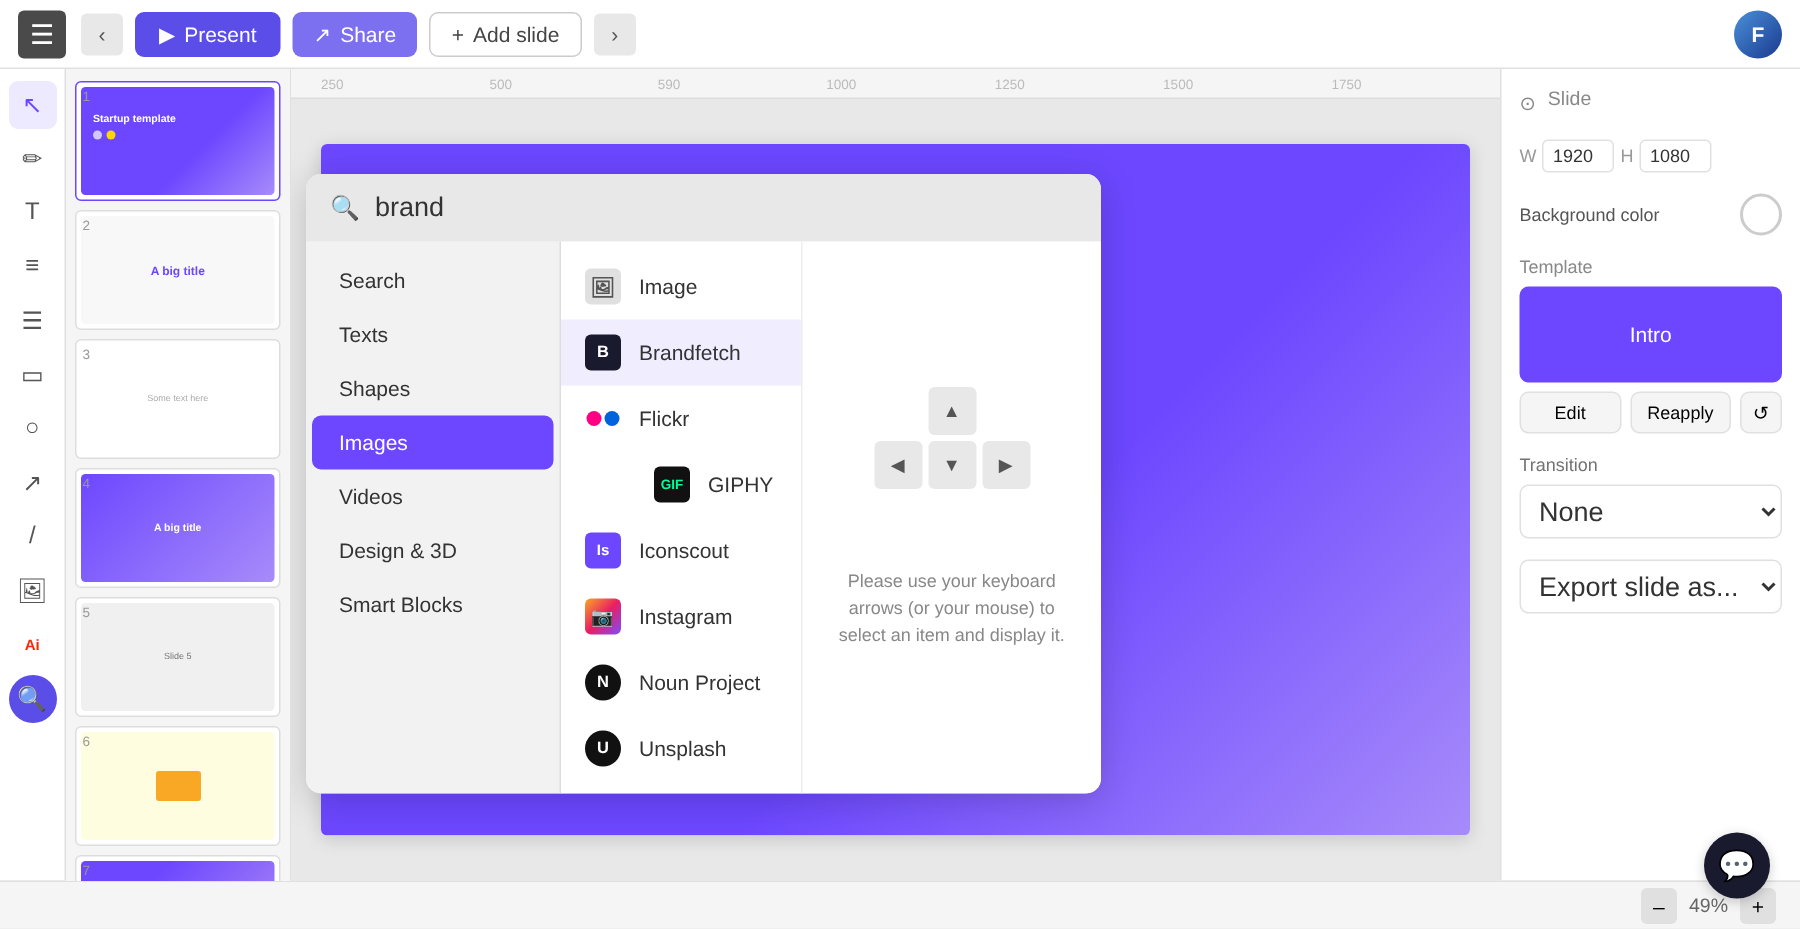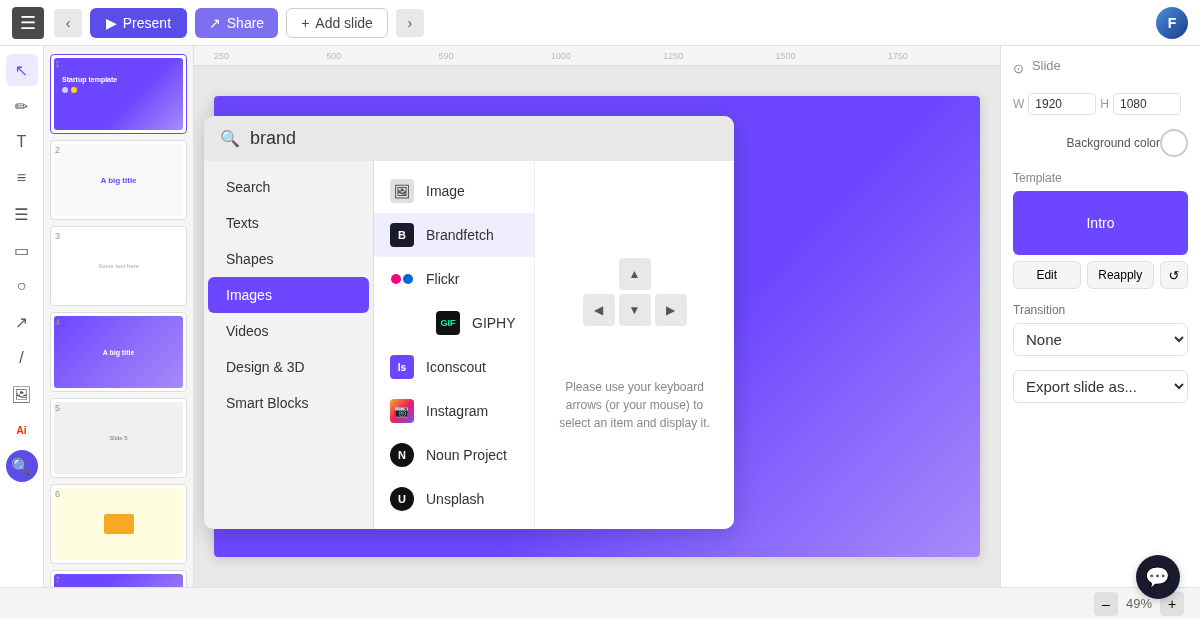--- a/index.html
+++ b/index.html
@@ -325,35 +325,35 @@
     .right-section-title { font-size: 13px; color: #888; margin-bottom: 6px; }
     .right-row { display: flex; align-items: center; gap: 8px; }
     .dim-field {
       display: flex;
       align-items: center;
       gap: 4px;
       font-size: 12px;
     }
     .dim-label { color: #999; }
     .dim-input {
-      width: 68px;
+      width: 48px;
       border: 1px solid #e0e0e0;
       border-radius: 4px;
       padding: 3px 6px;
       font-size: 12px;
       color: #333;
     }
     .color-swatch {
       width: 28px; height: 28px;
       border-radius: 50%;
       border: 2px solid #ccc;
       background: #fff;
       cursor: pointer;
     }
-    .bg-color-row { display: flex; align-items: center; justify-content: flex-end; }
+    .bg-color-row { display: flex; align-items: center; justify-content: space-between; }
     .template-row { display: flex; gap: 6px; flex-direction: column; }
     .btn-intro {
       background: #6c47ff;
       color: #fff;
       border: none;
       border-radius: 6px;
       padding: 24px;
       font-size: 14px;
       cursor: pointer;
       text-align: center;
@@ -388,21 +388,21 @@
       display: flex; align-items: center; justify-content: center;
       cursor: pointer;
       font-size: 13px;
     }
     .transition-row { display: flex; flex-direction: column; gap: 6px; }
     .select-field {
       width: 100%;
       border: 1px solid #e0e0e0;
       border-radius: 6px;
       padding: 6px 8px;
-      font-size: 15px;
+      font-size: 18px;
       color: #333;
       background: #fff;
       cursor: pointer;
     }
 
     
     .chat-bubble {
       position: fixed;
       bottom: 20px;
       right: 20px;

